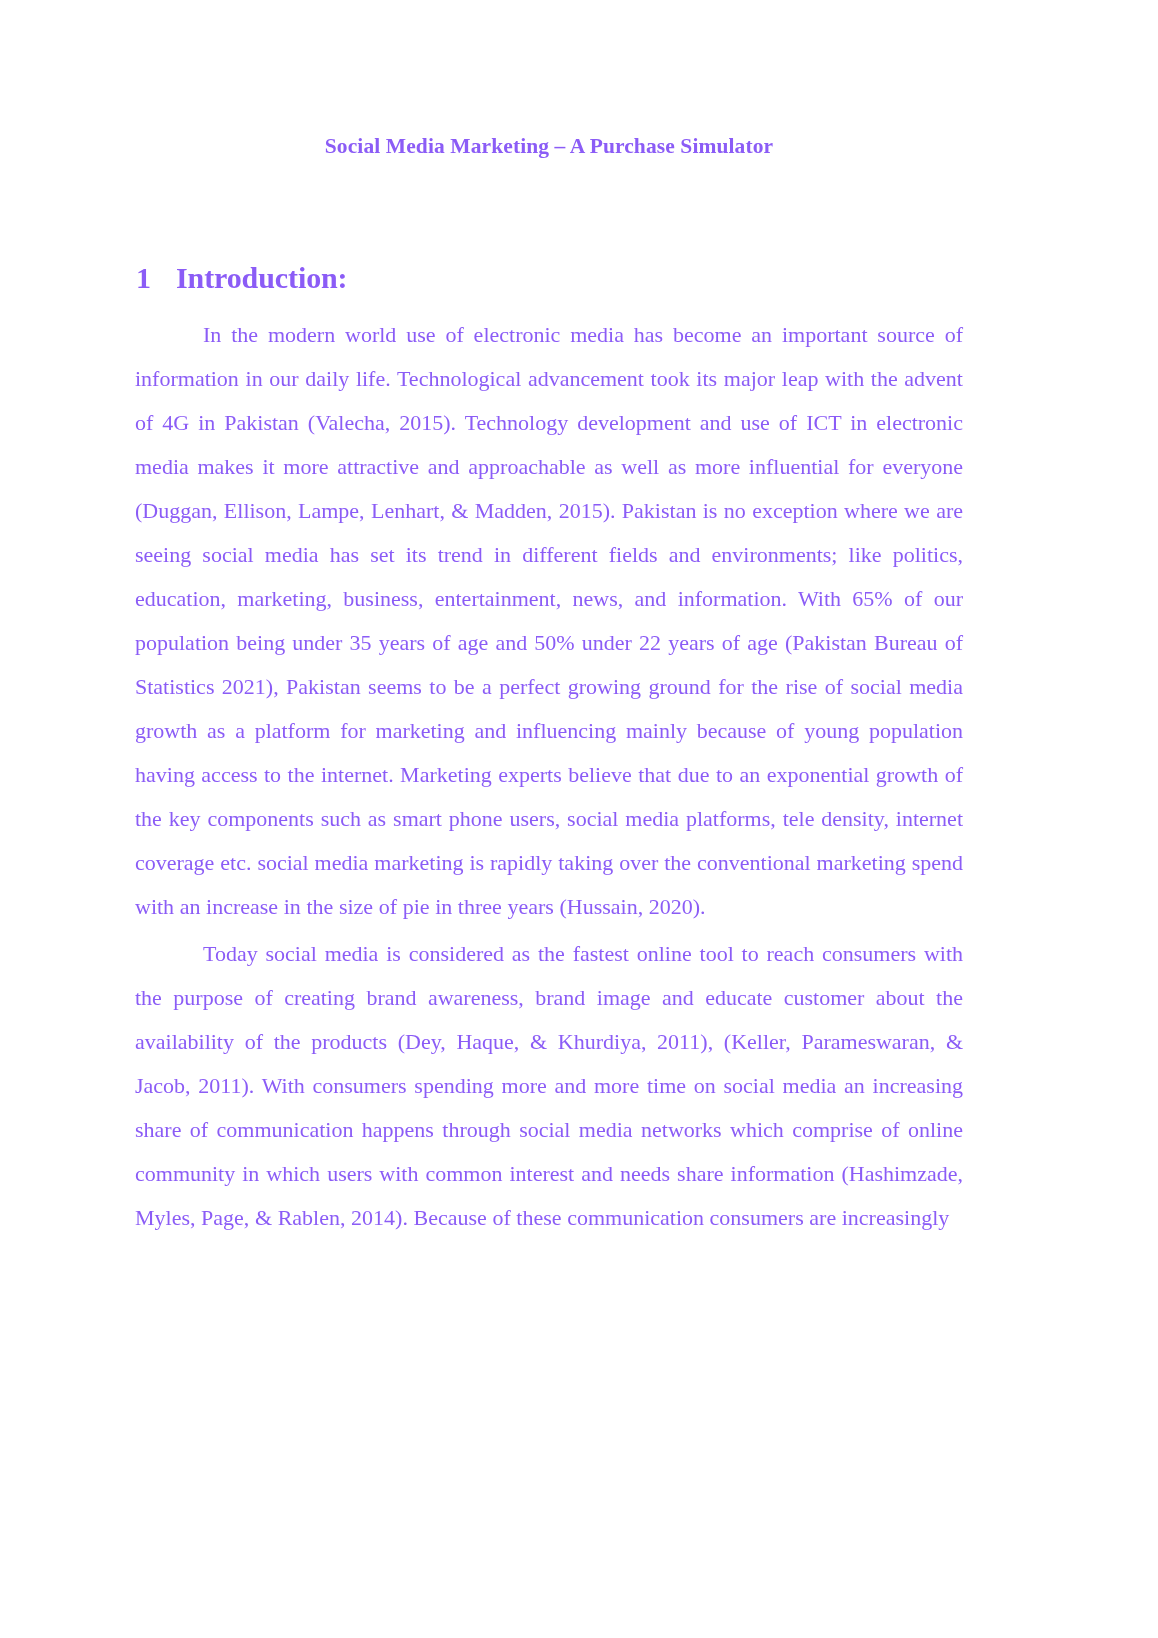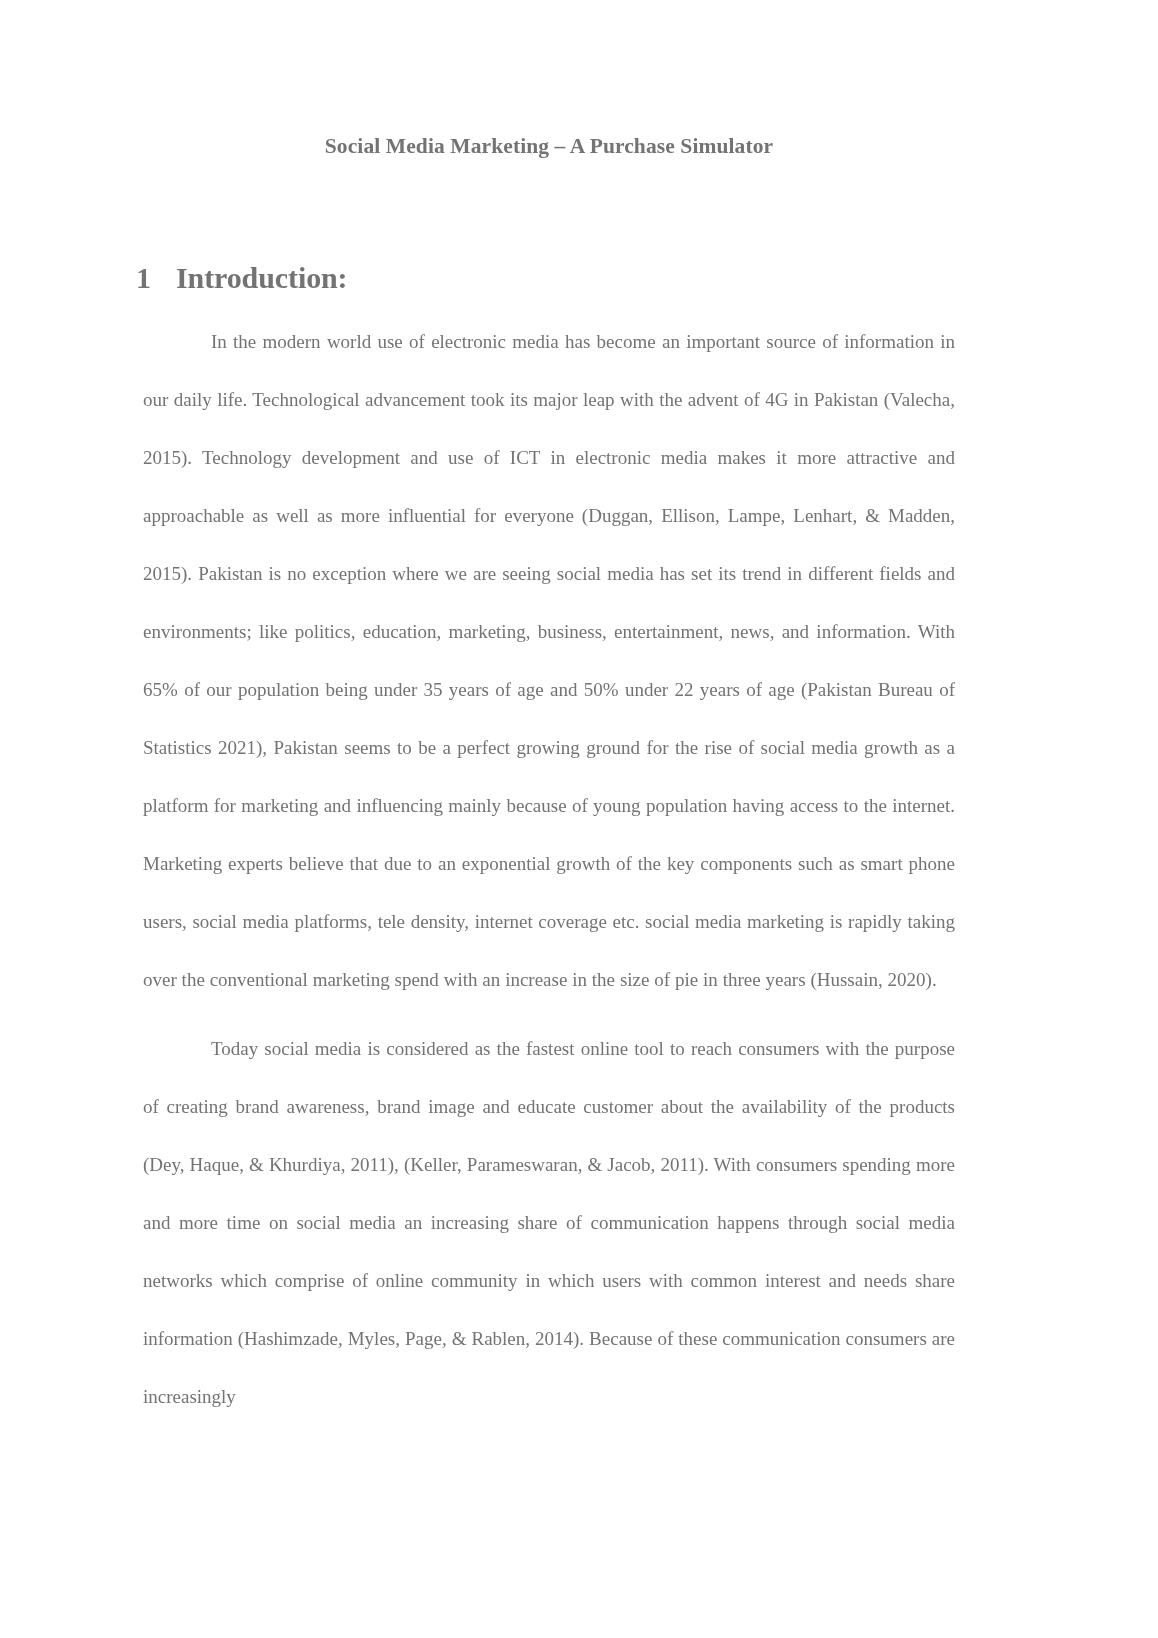--- a/index.html
+++ b/index.html
@@ -8,21 +8,21 @@
     background: #ffffff;
   }
   .page {
     position: relative;
     width: 1158px;
     height: 1638px;
     background: #ffffff;
     margin: 0 auto;
     overflow: hidden;
     font-family: "Liberation Serif", "DejaVu Serif", serif;
-    color: #737373;
+    color: #8b5cf6;
     -webkit-font-smoothing: antialiased;
   }
   .content {
     position: absolute;
     left: 132px;
     top: 0;
     width: 834px;
   }
   .doc-title {
     text-align: center;
@@ -39,25 +39,25 @@
     line-height: 1.2;
     margin: 4px;
     padding-top: 96px;
     letter-spacing: -0.1px;
   }
   .section-heading .sec-num {
     display: inline-block;
     min-width: 40px;
   }
   p.body-text {
-    font-size: 19px;
-    line-height: 58px;
+    font-size: 22px;
+    line-height: 44px;
     text-align: justify;
     text-justify: inter-word;
-    margin: 11px;
+    margin: 3px;
     text-indent: 68px;
     word-spacing: 0.1px;
   }
   p.body-text.first {
     margin-top: 17px;
   }
   p.body-text + p.body-text {
     margin-top: 0;
   }
 </style>

